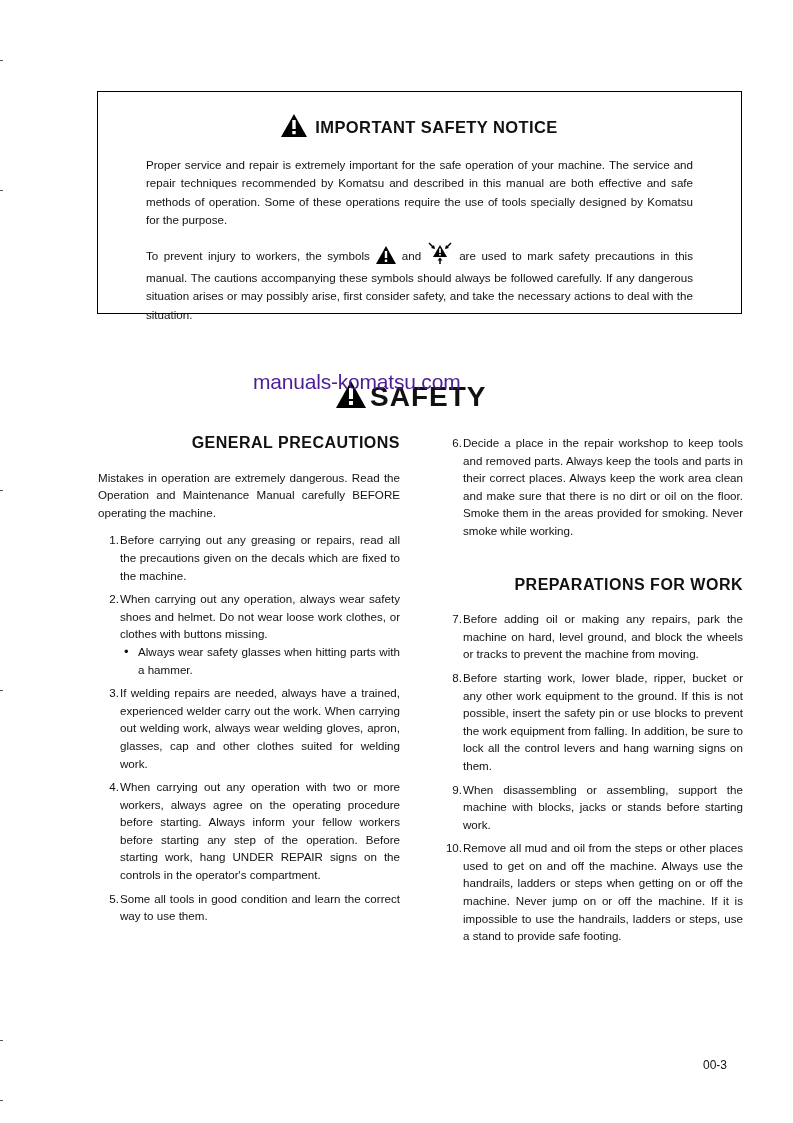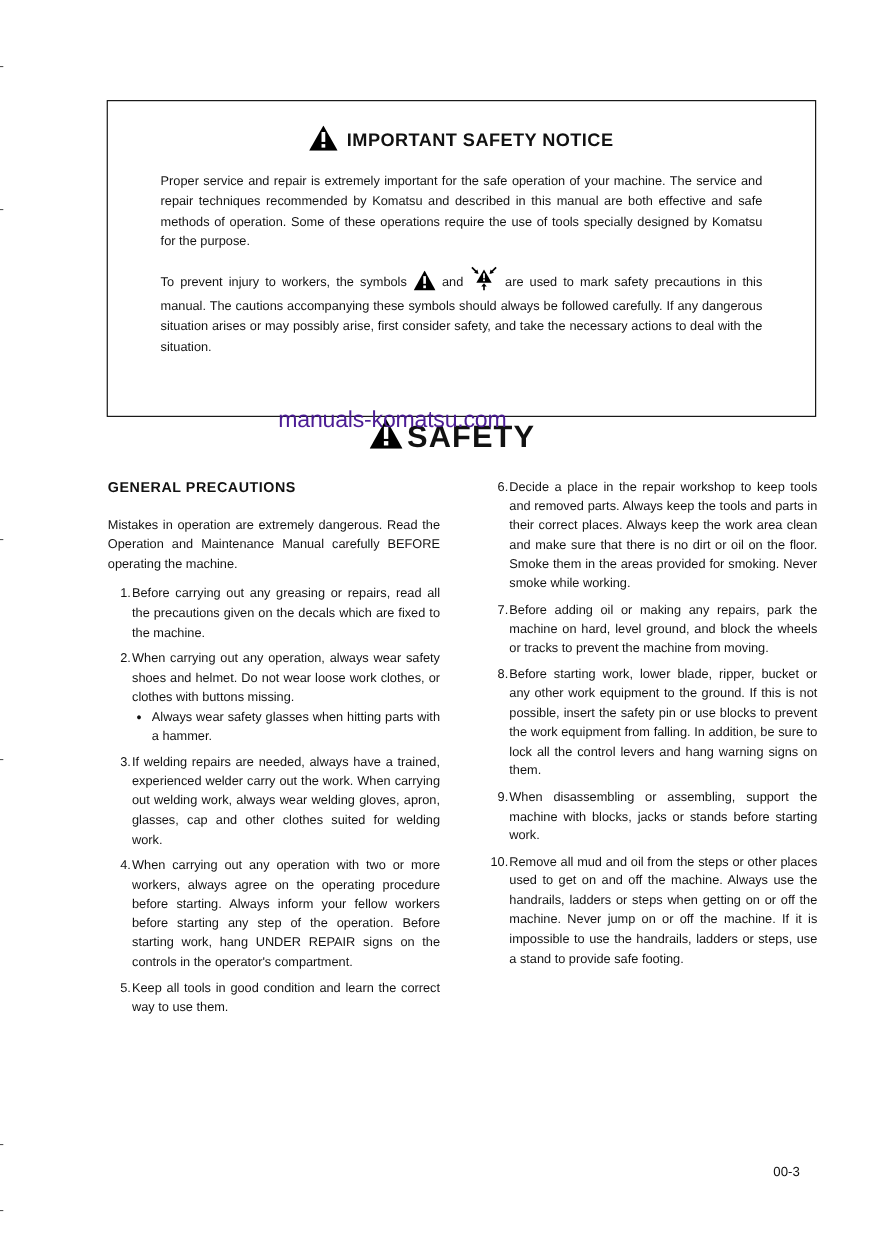--- a/index.html
+++ b/index.html
@@ -1,42 +1,42 @@
 <!DOCTYPE html>
 <html><head>
 <meta charset="utf-8">
 <style>
   html, body { margin:0; padding:0; background:#ffffff; }
   body { width:793px; height:1123px; position:relative; overflow:hidden;
          font-family:"Liberation Sans", sans-serif; color:#111; }
   .page { position:absolute; left:0; top:0; width:793px; height:1123px; }
 
   
-  .notice { position:absolute; left:97px; top:91px; width:645px; height:288px;
+  .notice { position:absolute; left:97px; top:91px; width:645px; height:223px;
             border:1.5px solid #000; box-sizing:border-box; }
   .notice-title { position:absolute; left:0; right:0; top:22px; text-align:center;
                   font-size:16.5px; font-weight:bold; letter-spacing:0.4px; }
   .notice-title .tri { display:inline-block; vertical-align:-4px; margin-right:8px; }
   .notice-body { position:absolute; left:48px; right:48px; top:64px;
                  font-size:11.6px; line-height:18.4px; text-align:justify; }
   .notice-body p { margin:0 0 12px 0; }
   .sym { display:inline-block; vertical-align:-4px; margin:0 6px; }
 
   
   .watermark { position:absolute; left:253px; top:370px; font-size:21px;
                color:#4c1d95; letter-spacing:-0.2px; z-index:2; }
   .safety-head { position:absolute; left:336px; top:381px; font-size:28px;
                  font-weight:bold; letter-spacing:1px; display:flex; align-items:flex-start; }
   .safety-head .tri { margin-right:4px; }
 
   
   .col { position:absolute; top:434px; font-size:11.6px; line-height:17.6px; }
   .col.left { left:98px; width:302px; }
   .col.right { left:441px; width:302px; }
-  .section-h { font-weight:bold; font-size:13px; letter-spacing:0.5px; margin:0 0 17px 0; }
+  .section-h { font-weight:bold; font-size:16px; letter-spacing:0.5px; margin:0 0 17px 0;text-align:right; }
   .para { margin:0 0 6px 0; text-align:justify; }
   .item { position:relative; padding-left:22px; margin:0 0 6px 0; text-align:justify; }
   .item .num { position:absolute; right:calc(100% - 21px); top:0; text-align:right; white-space:nowrap; }
   .bullet { position:relative; padding-left:18px; margin:0; text-align:justify; }
   .bullet::before { content:"\2022"; position:absolute; left:4px; top:0; font-size:13px; }
   .pagenum { position:absolute; left:703px; top:1058px; font-size:12px; }
   .edge-mark { position:absolute; left:0; width:3px; height:1px; background:#555; }
 </style>
 </head>
 <body>
@@ -108,29 +108,30 @@
     <div class="item">
       <span class="num">3.</span>
       <span>If welding repairs are needed, always have a trained, experienced welder carry out the work. When carrying out welding work, always wear welding gloves, apron, glasses, cap and other clothes suited for welding work.</span>
     </div>
     <div class="item">
       <span class="num">4.</span>
       <span>When carrying out any operation with two or more workers, always agree on the operating procedure before starting. Always inform your fellow workers before starting any step of the operation. Before starting work, hang UNDER REPAIR signs on the controls in the operator's compartment.</span>
     </div>
     <div class="item">
       <span class="num">5.</span>
-      <span>Keep all tools in good condition and learn the correct way to use them.</span>
+      <span>Some all tools in good condition and learn the correct way to use them.</span>
     </div>
   </div>
 
   <div class="col right">
     <div class="item">
       <span class="num">6.</span>
       <span>Decide a place in the repair workshop to keep tools and removed parts. Always keep the tools and parts in their correct places. Always keep the work area clean and make sure that there is no dirt or oil on the floor. Smoke them in the areas provided for smoking. Never smoke while working.</span>
     </div>
+    <div class="section-h" style="margin-top:36px">PREPARATIONS FOR WORK</div>
     <div class="item">
       <span class="num">7.</span>
       <span>Before adding oil or making any repairs, park the machine on hard, level ground, and block the wheels or tracks to prevent the machine from moving.</span>
     </div>
     <div class="item">
       <span class="num">8.</span>
       <span>Before starting work, lower blade, ripper, bucket or any other work equipment to the ground. If this is not possible, insert the safety pin or use blocks to prevent the work equipment from falling. In addition, be sure to lock all the control levers and hang warning signs on them.</span>
     </div>
     <div class="item">
       <span class="num">9.</span>

